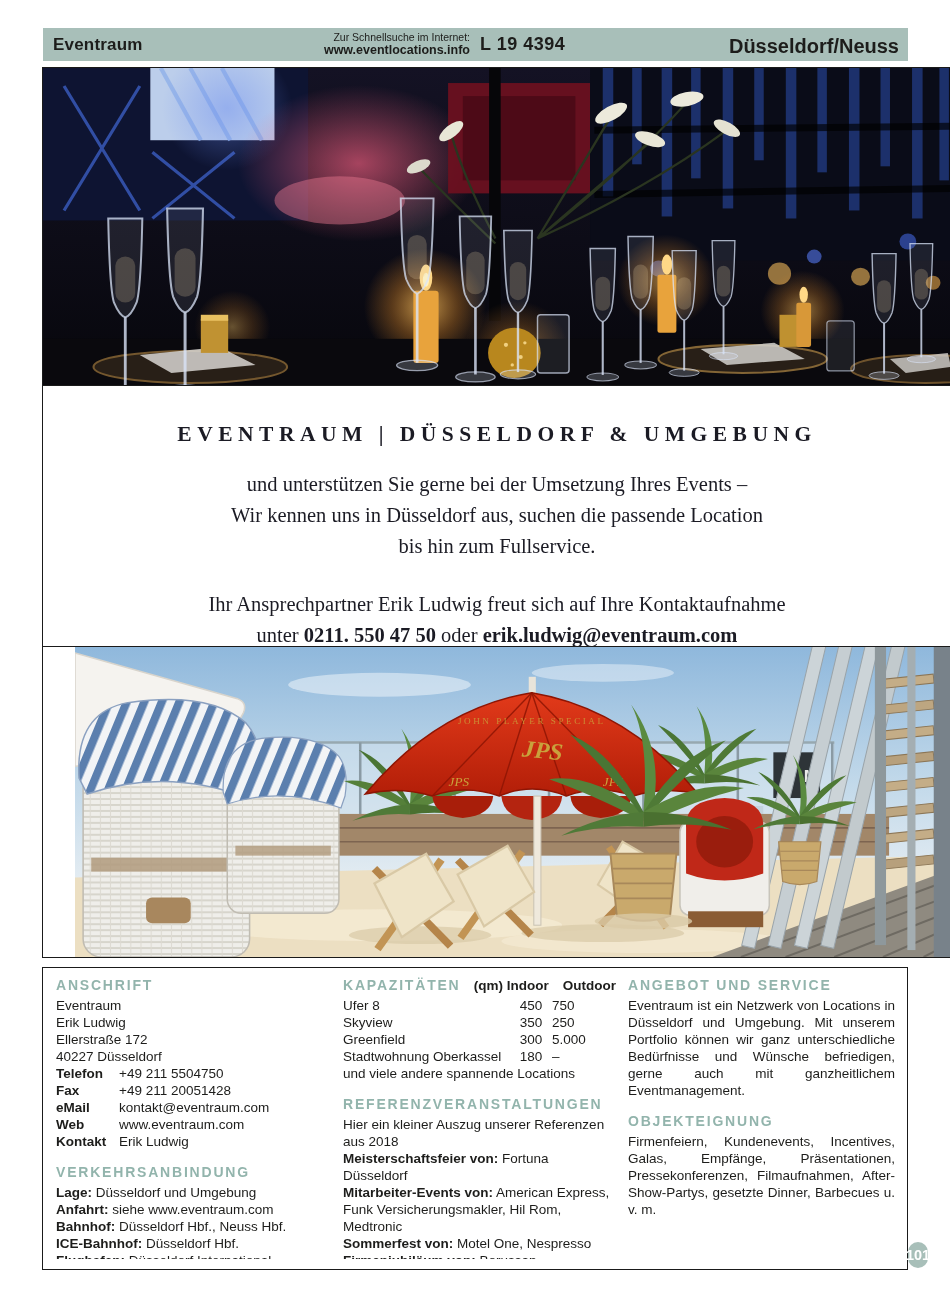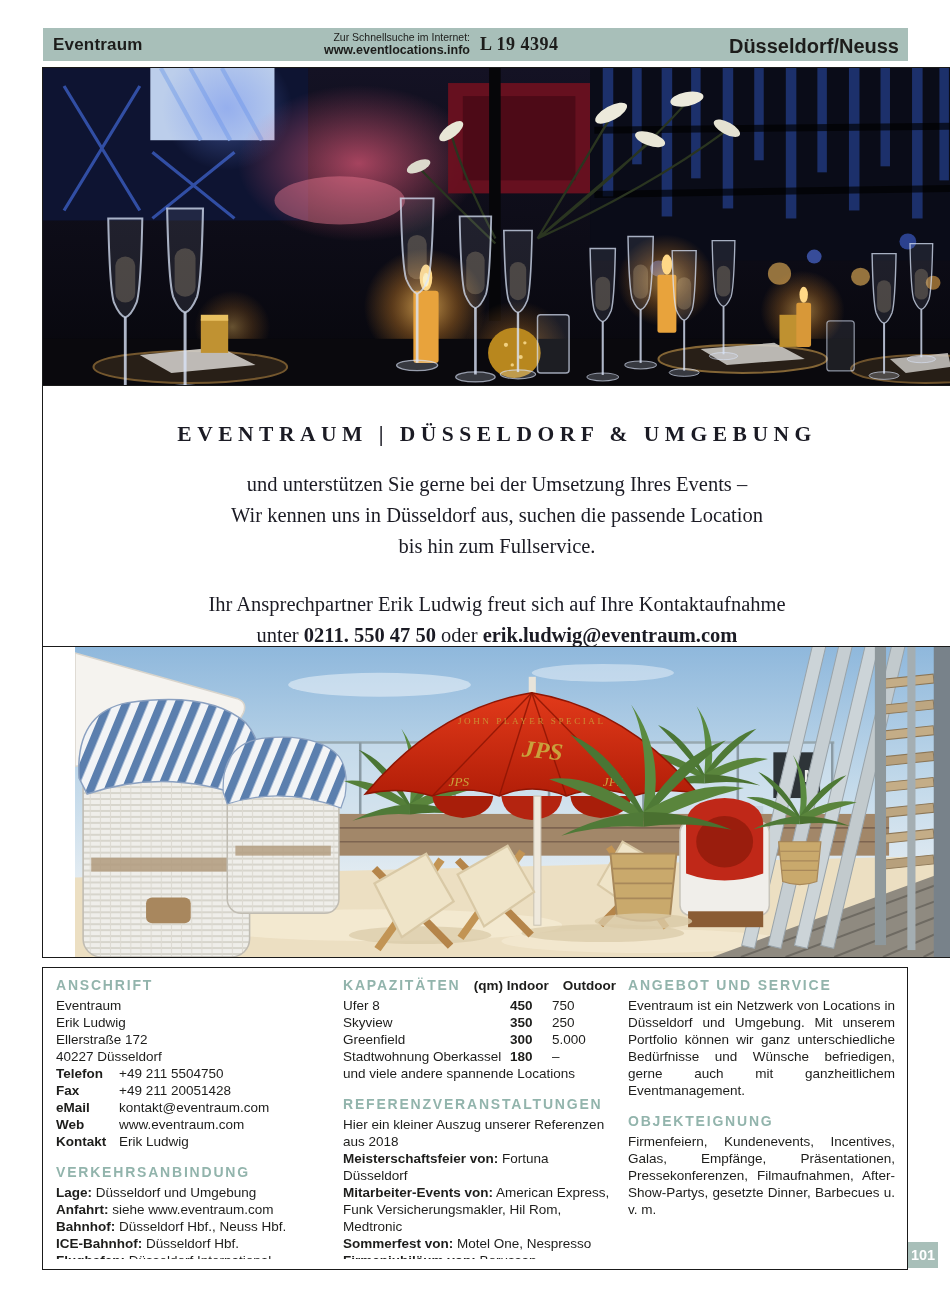--- a/index.html
+++ b/index.html
@@ -10,21 +10,21 @@
   }
   
   .topbar {
     position:absolute; left:43px; top:28px; width:865px; height:33px;
     background:#a8bfb9;
   }
   .topbar-brand { position:absolute; left:10px; top:7px; font-size:17px; font-weight:bold; letter-spacing:.2px; }
   .topbar-hint { position:absolute; left:237px; top:3px; width:190px; text-align:right; line-height:13px; }
   .topbar-hint .h1 { font-size:10.5px; }
   .topbar-hint .h2 { font-size:12.5px; font-weight:bold; }
-  .topbar-code { position:absolute; left:437px; top:6px; font-size:18px; font-weight:bold; letter-spacing:.5px;font-family:Liberation Serif, serif; }
+  .topbar-code { position:absolute; left:437px; top:6px; font-size:18px; font-weight:bold; letter-spacing:.5px; }
   .topbar-region { position:absolute; right:9px; top:7px; font-size:20px; font-weight:bold; }
 
   
   .main-box {
     position:absolute; left:42px; top:67px; width:910px; height:891px;
     border:1.5px solid #1a1a1a; overflow:hidden; background:#fff;
   }
   .photo { position:relative; width:100%; overflow:hidden; }
   .photo svg { display:block; width:100%; height:100%; }
   .photo-top { height:318px; border-bottom:1px solid #1a1a1a; }
@@ -51,29 +51,29 @@
   .sec-head { color:#92b4ac; font-weight:bold; font-size:14px; letter-spacing:1.8px; margin-bottom:3px; }
   .sec-gap { margin-top:14px; }
   .kv { display:flex; }
   .kv .kl { font-weight:bold; width:63px; flex:none; }
   .lv b, .ref-item b { font-weight:bold; }
   .cap-head { display:flex; justify-content:space-between; align-items:baseline; margin-bottom:3px; }
   .cap-cols { font-weight:bold; color:#1d1d1b; font-size:13.5px; letter-spacing:0; }
   .cap-cols span + span { margin-left:14px; }
   .cap-row { display:flex; }
   .cap-row .cn { flex:1; }
-  .cap-row .ci { width:42px; text-align:left; flex:none;font-weight:bold; }
+  .cap-row .ci { width:42px; text-align:center; flex:none; }
   .cap-row .co { width:64px; text-align:left; flex:none; }
   .just { text-align:justify; }
 
   
   .pagenum {
-    position:absolute; left:908px; top:1242px; width:30px; height:26px;
+    position:absolute; left:908px; top:1242px; width:20px; height:26px;
     background:#a8bfb9; color:#ffffff; font-size:14.5px; font-weight:bold;
-    display:flex; align-items:center; justify-content:center;
+    display:flex; align-items:center; justify-content:center;border-radius:10px;
   }
 </style>
 </head>
 <body>
 
 <div class="page">
 
   <div class="topbar">
     <div class="topbar-brand">Eventraum</div>
     <div class="topbar-hint">

